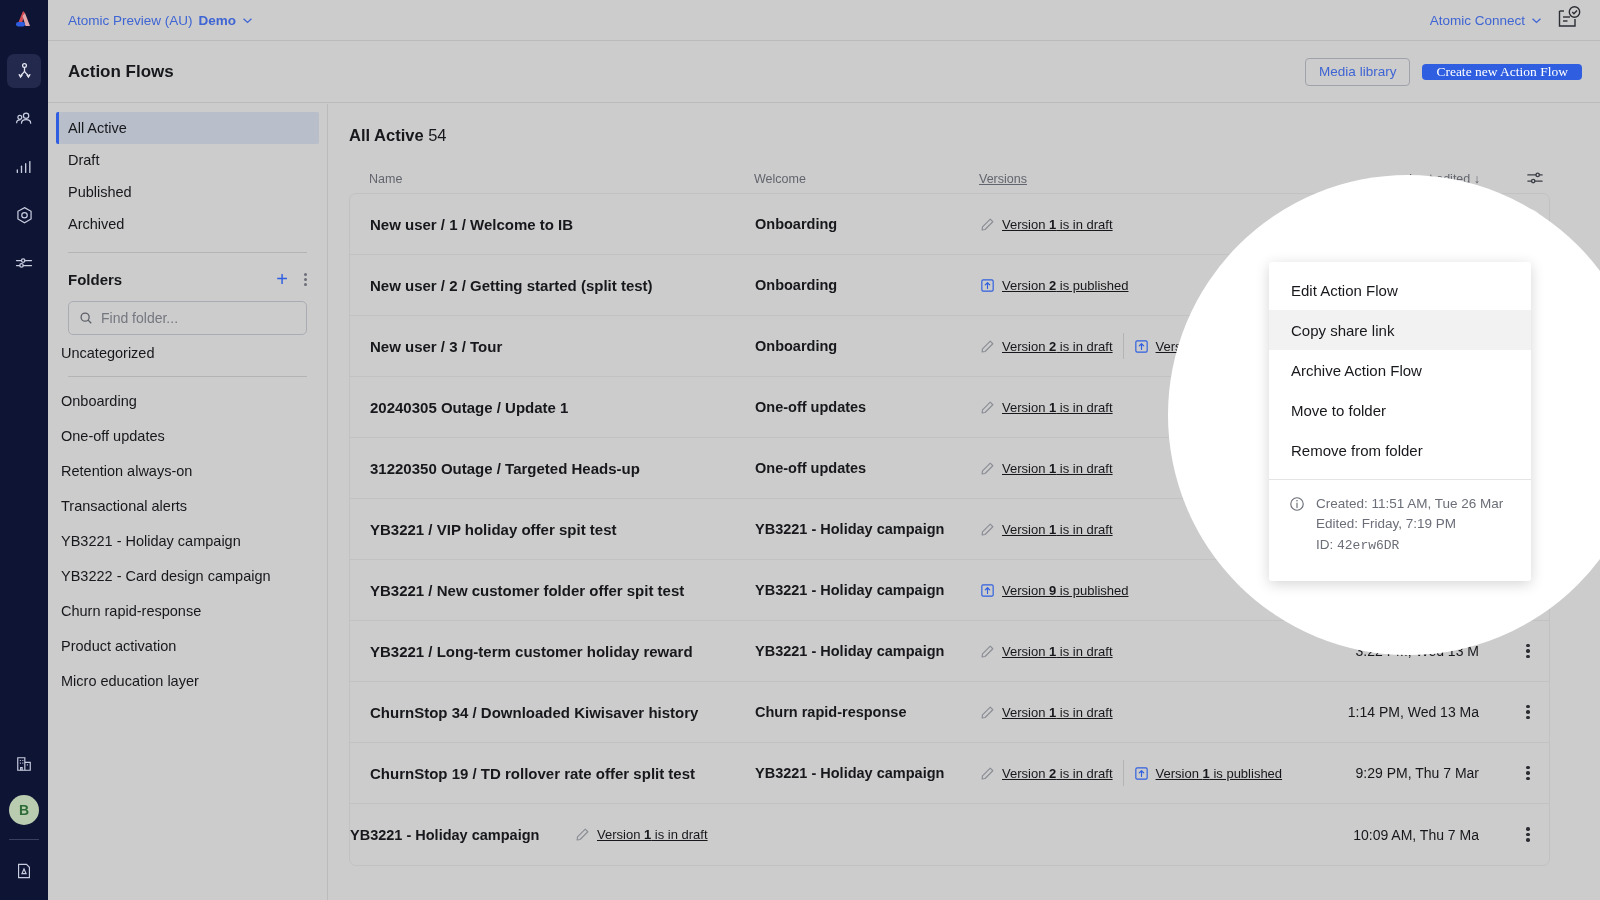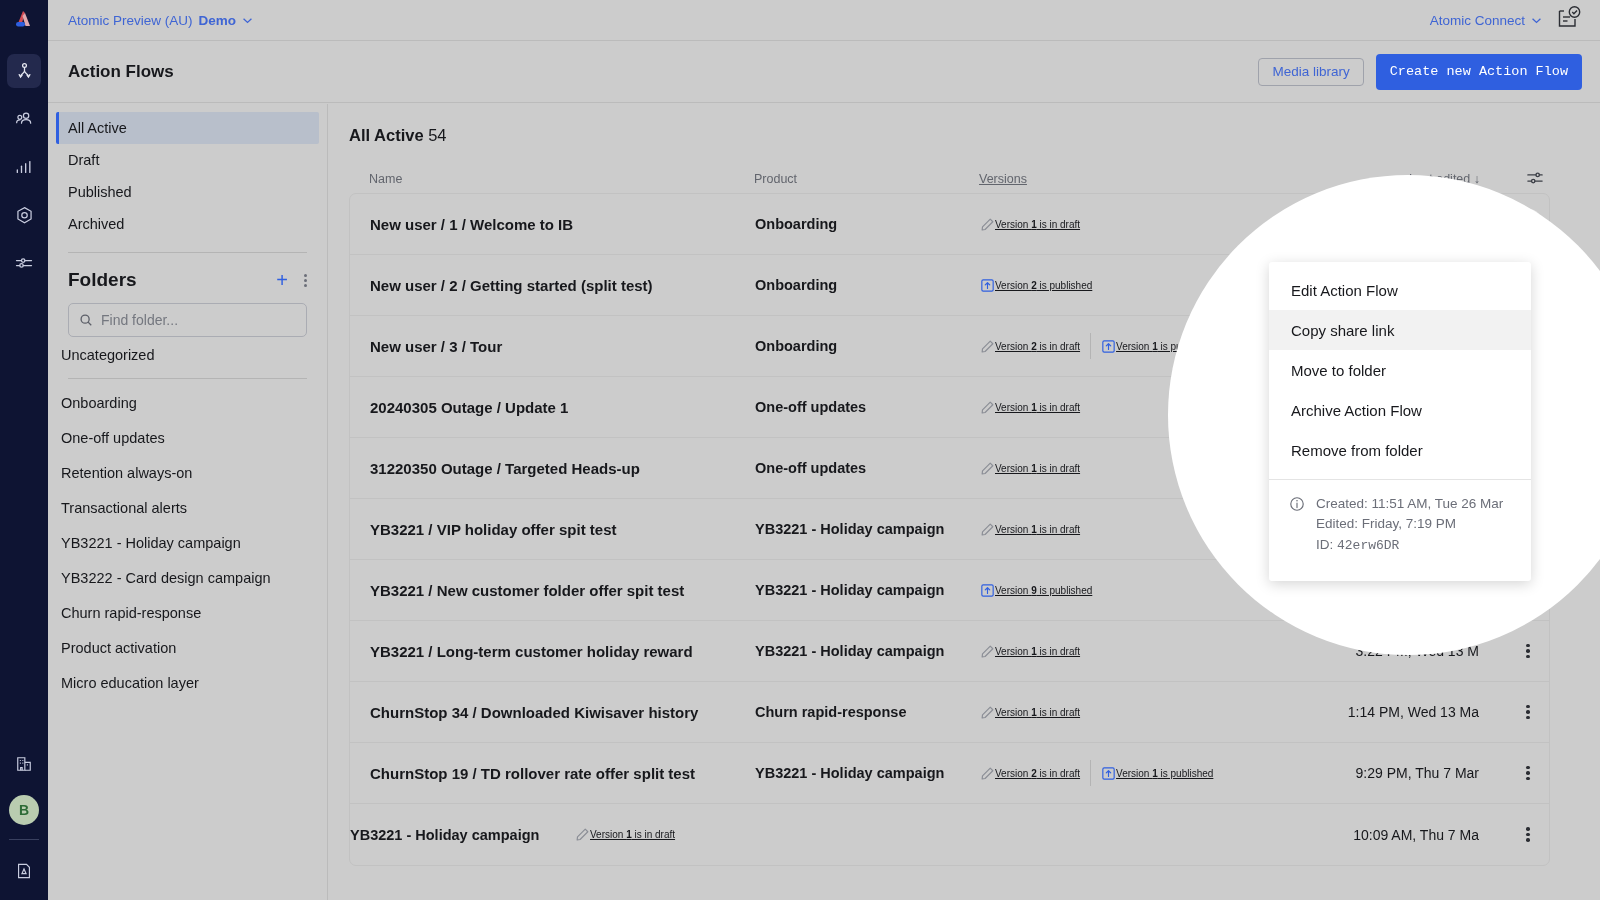--- a/index.html
+++ b/index.html
@@ -70,23 +70,23 @@
   }
   .page-title { margin-left: 20px; font-size: 17px; font-weight: bold; color: #17181c; }
   .pagehead-right { margin-left: auto; margin-right: 18px; display: flex; align-items: center; gap: 12px; }
   .btn-outline {
     height: 28px; padding: 0 13px; border: 1px solid #9fa2ab; border-radius: 4px;
     background: transparent; color: #3f65d4; font-size: 13.5px;
     font-family: "Liberation Sans", sans-serif; cursor: pointer;
     display: flex; align-items: center;
   }
   .btn-primary {
-    height: 36px; padding: 0 14px; border: none; border-radius: 4px;
+    height: 16px; padding: 0 14px; border: none; border-radius: 4px;
     background: #2f5fe0; color: #ffffff; font-size: 13.5px;
-    font-family: Liberation Mono, monospace; cursor: pointer;
+    font-family: Liberation Serif, serif; cursor: pointer;
     display: flex; align-items: center;
   }
 
   
   .sidepanel {
     position: absolute; left: 48px; top: 104px;
     width: 280px; height: 796px;
     background: #cccccc;
     border-right: 1px solid #bbbbbb;
     padding-top: 8px;
@@ -96,21 +96,21 @@
     display: flex; align-items: center;
     font-size: 14.5px; color: #17181c; cursor: pointer; border-radius: 2px;
   }
   .nav-item.selected {
     background: #b8bfcb; border-left: 3px solid #2f5fe0; padding-left: 9px;
   }
   .nav-gap { height: 1px; background: #b4b4b4; margin: 12px 20px 0 20px; }
   .folders-head {
     margin: 16px 20px 0 20px; display: flex; align-items: center;
   }
-  .folders-title { font-size: 19px; font-weight: bold; color: #17181c; }
+  .folders-title { font-size: 15px; font-weight: bold; color: #17181c; }
   .folders-actions { margin-left: auto; display: flex; align-items: center; gap: 16px; }
   .plus-icon { color: #2f5fe0; font-size: 20px; line-height: 1; cursor: pointer; }
   .kebab-v { display: flex; flex-direction: column; gap: 2px; cursor: pointer; }
   .kebab-v i { width: 3px; height: 3px; border-radius: 50%; background: #6b6e78; display: block; }
   .find-wrap {
     margin: 12px 20px 0 20px; height: 34px;
     border: 1px solid #aaacb3; border-radius: 5px;
     display: flex; align-items: center; padding: 0 10px; gap: 8px;
     background: transparent;
   }
@@ -153,21 +153,21 @@
   }
   .row {
     display: flex; align-items: center; height: 61px;
     border-bottom: 1px solid #c2c2c2;
     font-size: 14px; color: #17181c;
   }
   .row:last-child { border-bottom: none; }
   .row .col-name { font-weight: bold; font-size: 15px; }
   .row .col-folder { font-weight: bold; font-size: 14.5px; }
   .ver-cell { display: flex; align-items: center; gap: 10px; }
-  .ver-item { display: flex; align-items: center; font-size: 10px; white-space: nowrap; text-align: center; }
+  .ver-item { display: flex; align-items: center; gap: 7px; font-size: 13px; white-space: nowrap; text-align: center; }
   .ver-item .vnum { font-weight: bold; }
   .ver-item.published { font-weight: normal; }
   .ver-item.published .vnum { font-weight: bold; }
   .ver-sep { width: 1px; height: 26px; background: #b4b4b4; }
   .date-cell { font-size: 14px; color: #17181c; white-space: nowrap; }
   .row-kebab {
     width: 30px; height: 30px; border-radius: 50%;
     display: flex; align-items: center; justify-content: center;
     cursor: pointer;
   }
@@ -367,21 +367,21 @@
   </div>
 
   <div class="main">
     <div class="main-head">
       <b>All Active</b>
       <span>54</span>
     </div>
     <div class="table">
       <div class="thead">
         <div class="col-name">Name</div>
-        <div class="col-folder">Product</div>
+        <div class="col-folder">Welcome</div>
         <div class="col-versions">Versions</div>
         <div class="col-edited">Last edited ↓</div>
         <div class="col-kebab">
           <span class="sliders-icon">
             <svg width="18" height="16" viewBox="0 0 20 18" fill="none" stroke="#3b3e46" stroke-width="1.5" stroke-linecap="round">
               <path d="M2 5.5 L11 5.5 M15 5.5 L18 5.5"></path>
                 <circle cx="13" cy="5.5" r="1.9"></circle>
               <path d="M2 12.5 L6 12.5 M10 12.5 L18 12.5"></path>
                 <circle cx="8" cy="12.5" r="1.9"></circle>
             </svg>
@@ -651,22 +651,22 @@
         </div>
     </div>
   </div>
 
   <div class="spotlight"></div>
 
   <div class="ctxmenu">
     <div id="ctx-items">
         <div class="ctx-item">Edit Action Flow</div>
         <div class="ctx-item hover">Copy share link</div>
+        <div class="ctx-item">Archive Action Flow</div>
         <div class="ctx-item">Move to folder</div>
-        <div class="ctx-item">Archive Action Flow</div>
         <div class="ctx-item">Remove from folder</div>
       </div>
     <div class="ctx-div"></div>
     <div class="ctx-info">
       <span class="info-icon">
         <svg width="16" height="16" viewBox="0 0 18 18" fill="none" stroke="#6b6e78" stroke-width="1.3">
           <circle cx="9" cy="9" r="7"></circle>
             <path d="M9 8 L9 13" stroke-linecap="round"></path>
             <circle cx="9" cy="5.4" r="0.9" fill="#6b6e78" stroke="none"></circle>
         </svg>

